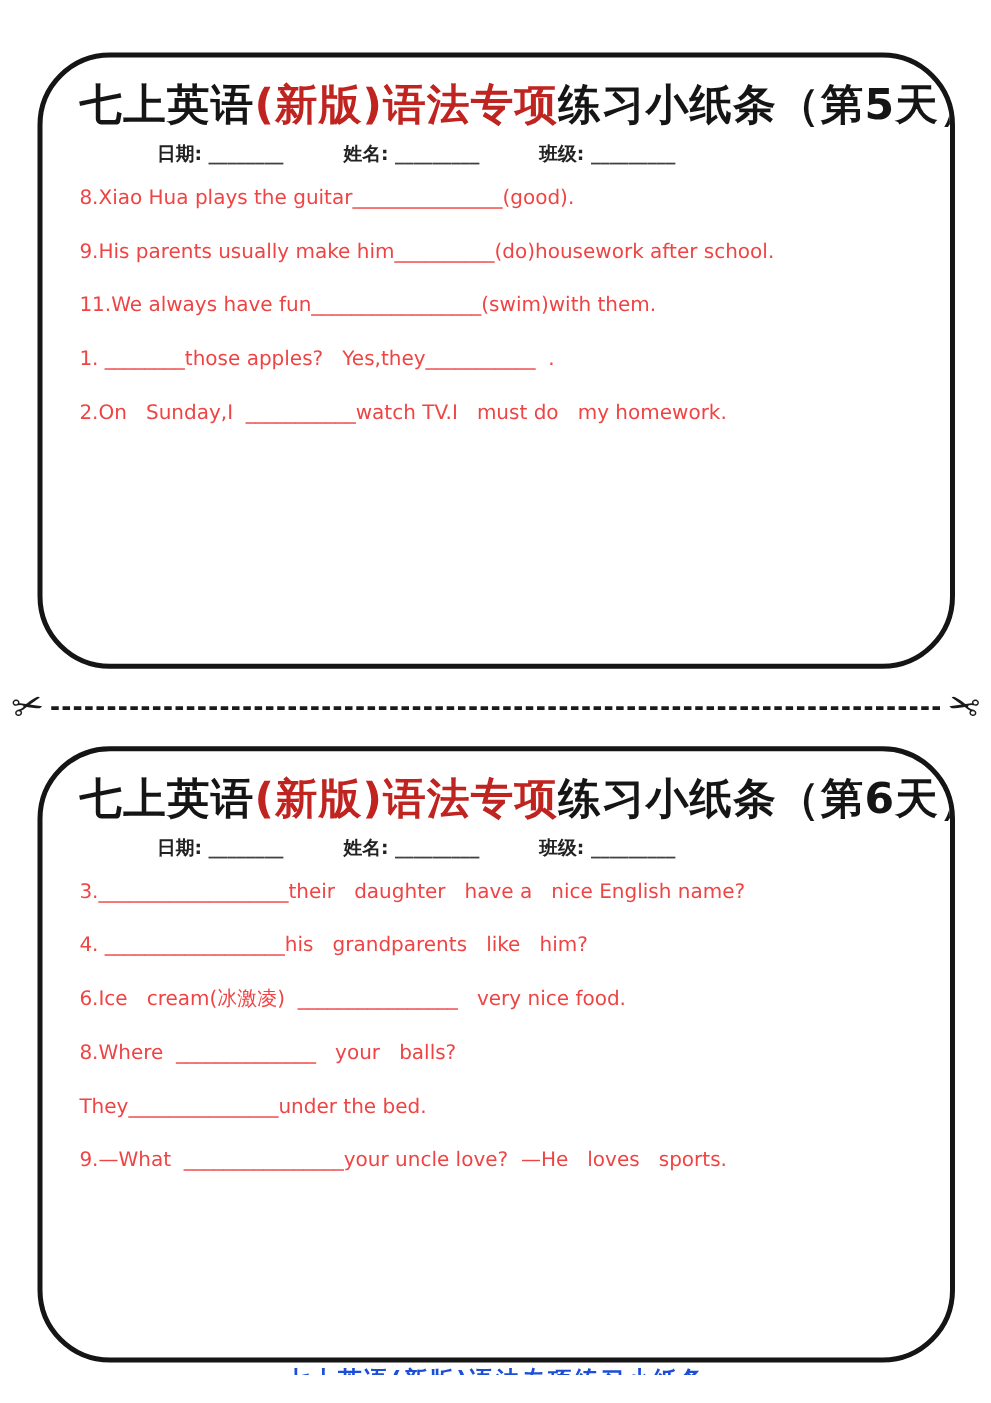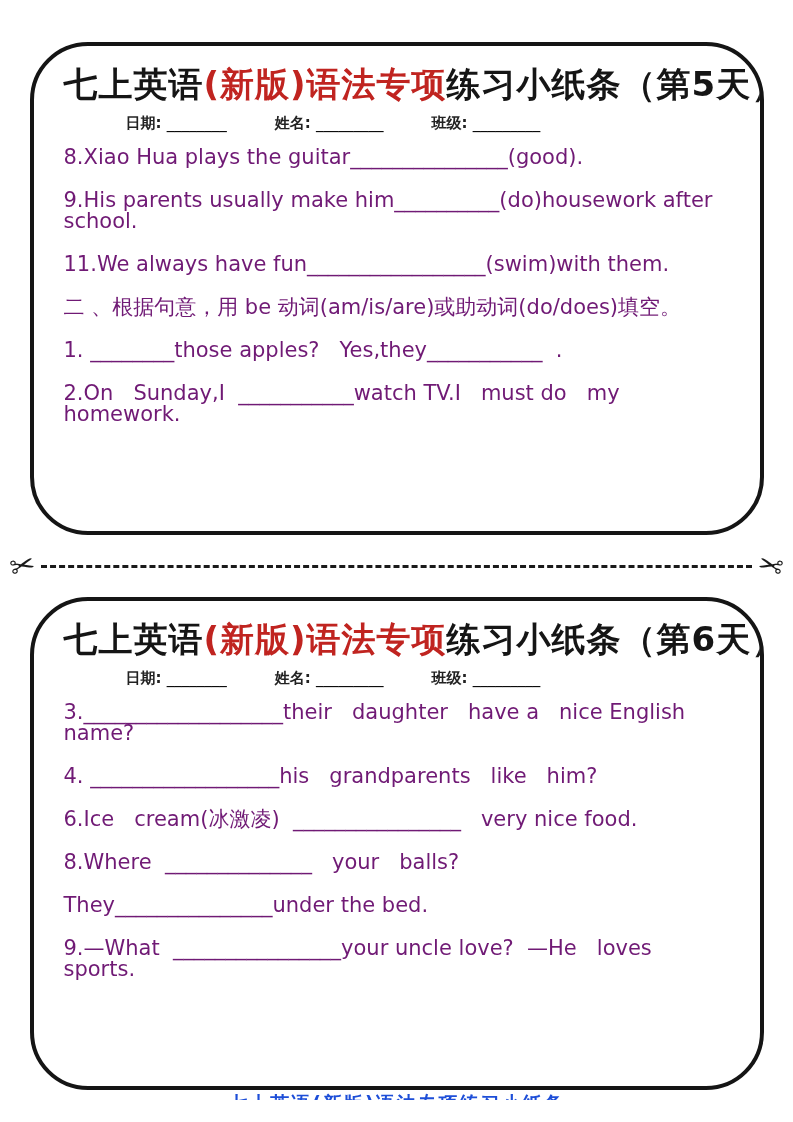--- a/index.html
+++ b/index.html
@@ -35,28 +35,28 @@
   }
   .title-red { color: #c02420; }
   .fields-row {
     display: flex;
     margin: 8px 0 14px 62px;
     font-size: 15px;
     font-weight: bold;
     color: #222222;
   }
   .field { margin-right: 48px; white-space: nowrap; }
-  .field-blank { color: #000000; font-weight: normal; letter-spacing: 0px; }
+  .field-blank { color: #404040; font-weight: bold; letter-spacing: 0px; }
   .questions { margin-top: 4px; }
   .q-line {
-    font-size: 21px;
+    font-size: 16px;
     line-height: 21px;
     margin-bottom: 22px;
     white-space: pre-wrap;
-    color: #701a75;
+    color: #ef4444;
   }
   .divider {
     height: 62px;
     display: flex;
     align-items: center;
     padding: 0 10px;
   }
   .scissors {
     font-size: 30px;
     line-height: 1;
@@ -105,21 +105,20 @@
       </div>
       <div class="field">
         <span>班级:</span>
         <span class="field-blank">_________</span>
       </div>
     </div>
     <div class="questions">
       <div class="q-line">8.Xiao Hua plays the guitar_______________(good).</div>
       <div class="q-line">9.His parents usually make him__________(do)housework after school.</div>
       <div class="q-line">11.We always have fun_________________(swim)with them.</div>
-      <div class="q-line">二 、根据句意，用 be 动词(am/is/are)或助动词(do/does)填空。</div>
       <div class="q-line">1. ________those apples?   Yes,they___________  .</div>
       <div class="q-line">2.On   Sunday,I  ___________watch TV.I   must do   my homework.</div>
     </div>
   </div>
 
   <div class="divider">
     <span class="scissors scissors-left">✂</span>
     <span class="cut-line"></span>
     <span class="scissors scissors-right">✂</span>
   </div>

